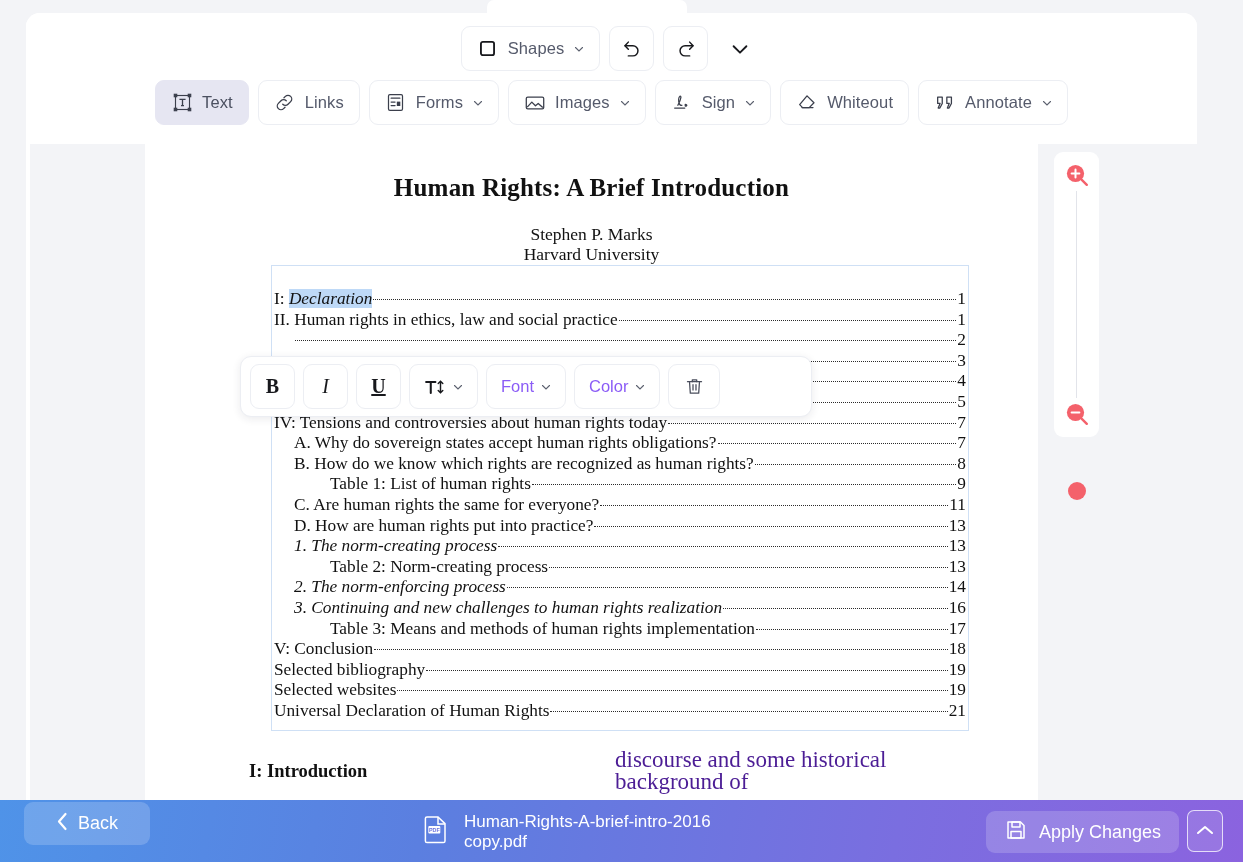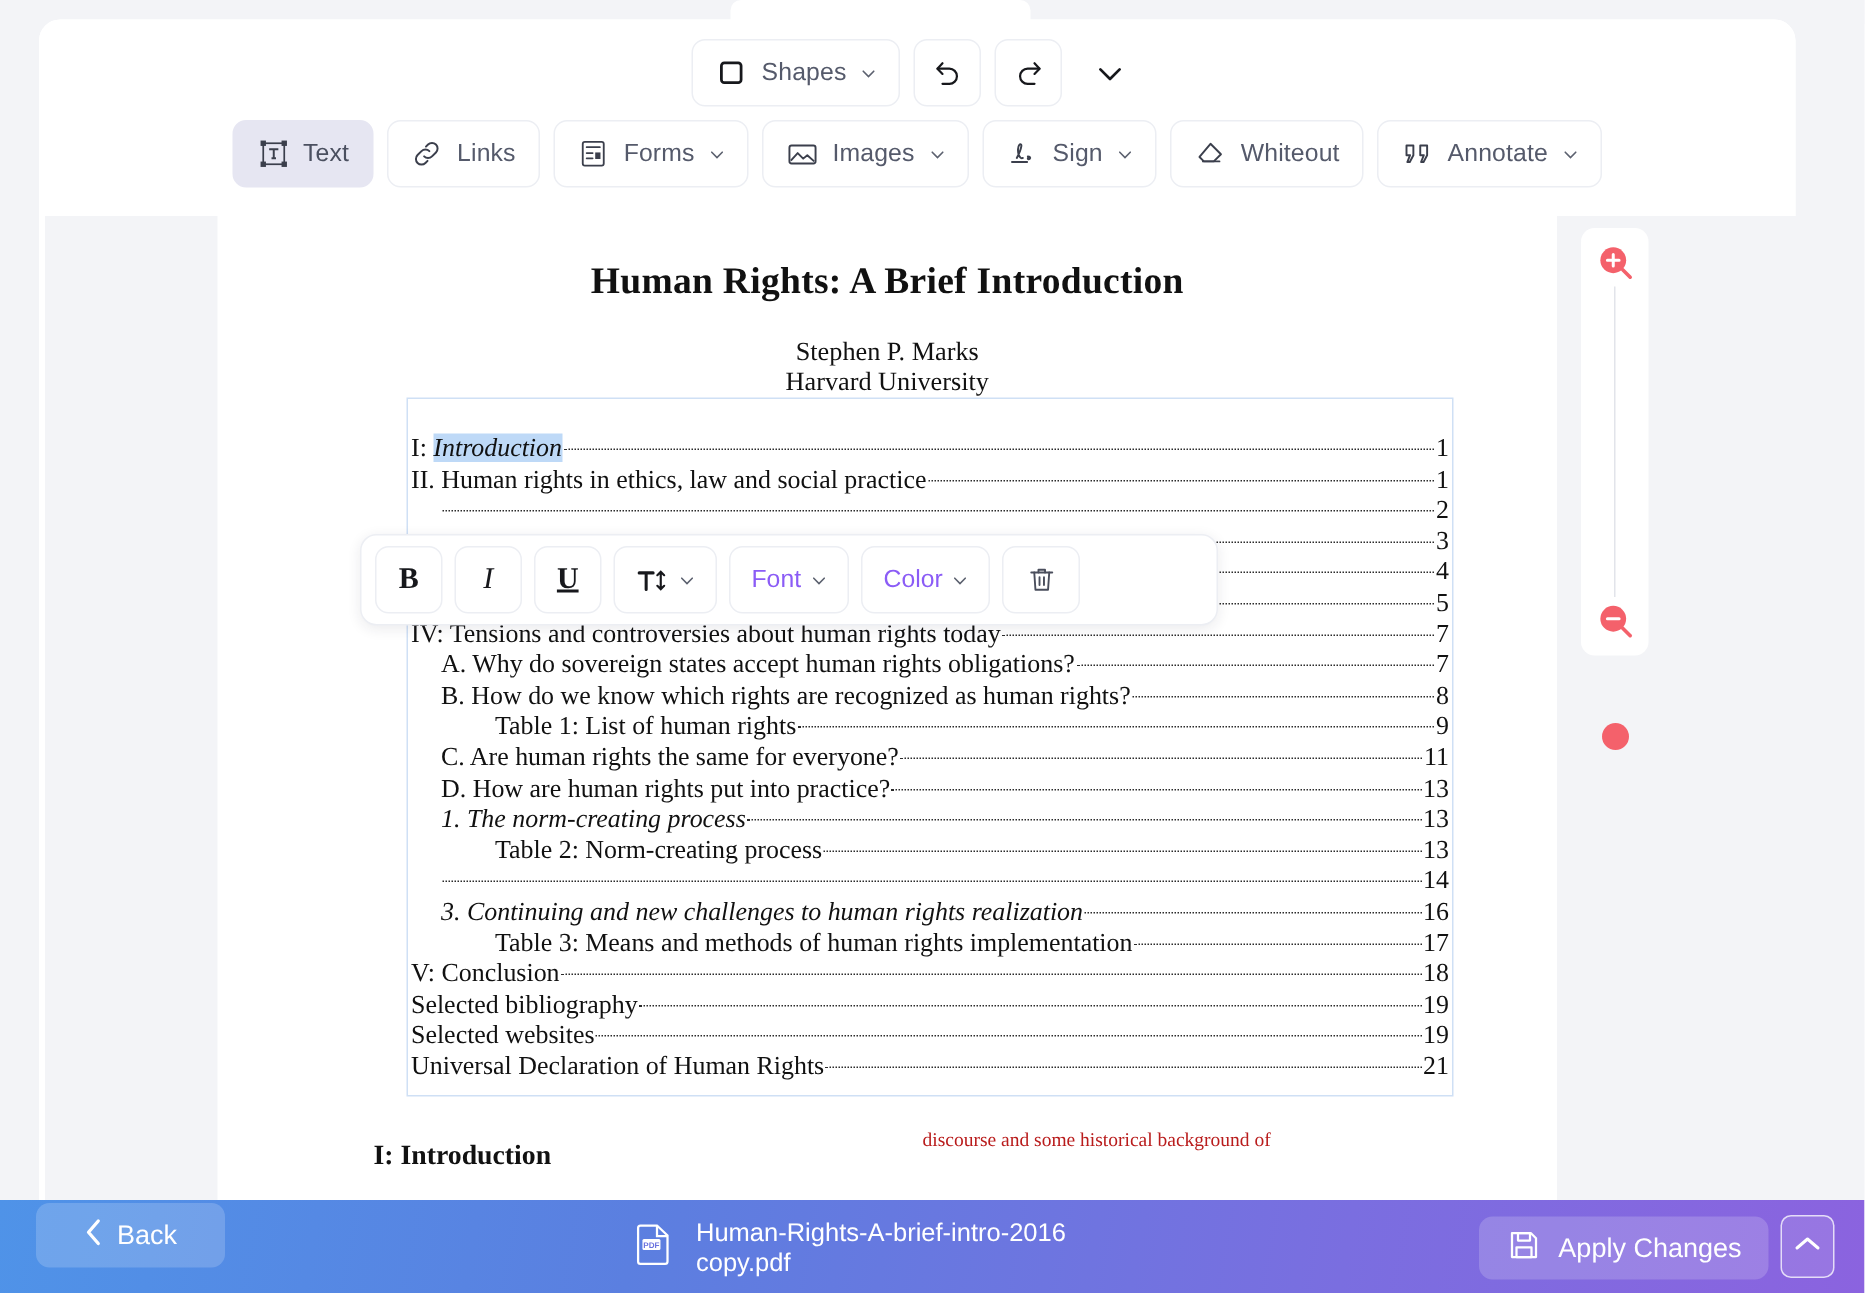--- a/index.html
+++ b/index.html
@@ -88,21 +88,21 @@
   .ital{ font-style:italic; }
   .sel-hl{ background:#bed9f7; }
 
   
   .sec-head{
     position:absolute; left:104px; top:617px;
     font-family:"Liberation Serif", serif; font-weight:bold; font-size:18.5px; color:#111;
   }
   .col-right{
     position:absolute; left:470px; top:605px; width:325px;
-    font-family:"Liberation Serif", serif; font-size:13px; color:#b91c1c; line-height:22px;
+    font-family:"Liberation Serif", serif; font-size:23px; color:#4c1d95; line-height:22px;
   }
 
   
   #fmt-bar{
     position:absolute; left:240px; top:356px; width:572px; height:61px;
     background:#ffffff; border:1px solid #eceef3; border-radius:11px;
     box-shadow:0 2px 9px rgba(30,35,60,.09);
     display:flex; align-items:center; gap:8px; padding:0 9px;
   }
   .fmt-btn{
@@ -317,21 +317,21 @@
 
     <div class="doc-title">Human Rights:  A Brief Introduction</div>
     <div class="doc-author">
       <div>Stephen P. Marks</div>
       <div>Harvard University</div>
     </div>
 
     <div id="toc-frame"></div>
     <div id="toc">
         <div class="toc-row">
-          <span class="txt">I: <span class="sel-hl ital">Introduction</span></span>
+          <span class="txt">I: <span class="sel-hl ital">Declaration</span></span>
           <span class="dots"></span>
           <span class="pg">1</span>
         </div>
         <div class="toc-row">
           <span class="txt">II. Human rights in ethics, law and social practice</span>
           <span class="dots"></span>
           <span class="pg">1</span>
         </div>
         <div class="toc-row ind1">
           <span class="txt"></span>
@@ -387,20 +387,21 @@
           <span class="txt ital">1. The norm-creating process</span>
           <span class="dots"></span>
           <span class="pg">13</span>
         </div>
         <div class="toc-row ind2">
           <span class="txt">Table 2: Norm-creating process</span>
           <span class="dots"></span>
           <span class="pg">13</span>
         </div>
         <div class="toc-row ind1">
+          <span class="txt ital">2. The norm-enforcing process</span>
           <span class="dots"></span>
           <span class="pg">14</span>
         </div>
         <div class="toc-row ind1">
           <span class="txt ital">3. Continuing and new challenges to human rights realization</span>
           <span class="dots"></span>
           <span class="pg">16</span>
         </div>
         <div class="toc-row ind2">
           <span class="txt">Table 3: Means and methods of human rights implementation</span>

